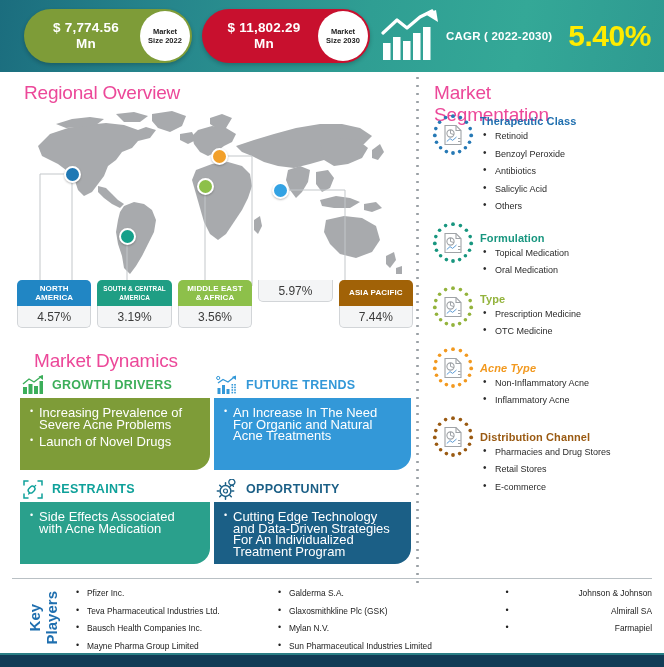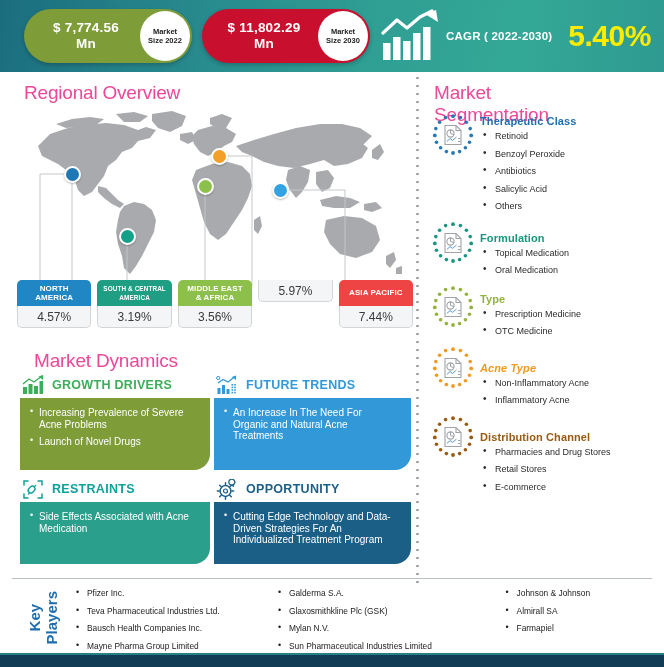--- a/index.html
+++ b/index.html
@@ -43,21 +43,21 @@
                text-transform:uppercase;letter-spacing:.1px;padding:0 2px;box-sizing:border-box;}
   .region-val{height:22px;border:1px solid #d2d5d8;border-top:none;border-radius:0 0 5px 5px;
               background:#f4f5f6;color:#3b3b3b;font-size:12px;display:flex;align-items:center;
               justify-content:center;box-sizing:border-box;}
 
   #dynamics-title{position:absolute;left:34px;top:350px;}
   #dyn-grid{position:absolute;left:20px;top:374px;width:392px;height:196px;}
   .dyn-head{position:absolute;display:flex;align-items:center;height:22px;}
   .dyn-head .dyn-icon{width:22px;height:21px;flex:0 0 22px;margin-right:8px;}
   .dyn-head .dyn-label{font-size:12.5px;font-weight:bold;letter-spacing:.3px;text-transform:uppercase;}
-  .dyn-box{position:absolute;color:#fff;font-size:10px;line-height:11.5px;padding:9px 20px 9px 8px;
+  .dyn-box{position:absolute;color:#fff;font-size:13px;line-height:11.5px;padding:9px 20px 9px 8px;
            box-sizing:border-box;}
   .dyn-box ul{margin:0;padding:0 0 0 11px;list-style:none;}
   .dyn-box li{position:relative;margin-bottom:6px;}
   .dyn-box li:last-child{margin-bottom:0;}
   .dyn-box li:before{content:"\2022";position:absolute;left:-9px;top:-1px;font-size:9px;}
 
   #growth-head{left:2px;top:0;}
   #growth-box{left:0;top:24px;width:190px;height:72px;background:#7e9c38;border-radius:0 0 16px 0;}
   #trends-head{left:196px;top:0;}
   #trends-box{left:194px;top:24px;width:197px;height:72px;background:#3398d8;border-radius:0 0 16px 0;}
@@ -83,21 +83,21 @@
 
   
   #kp-rule{position:absolute;left:12px;top:578px;width:640px;height:1px;background:#b9c0c4;}
   #kp-wrap{position:absolute;left:12px;top:584px;width:640px;height:68px;display:flex;}
   #kp-title{width:62px;flex:0 0 62px;display:flex;align-items:center;justify-content:center;}
   #kp-title span{writing-mode:vertical-rl;transform:rotate(180deg);color:#1f6faf;font-size:15px;
                  font-weight:bold;line-height:17px;text-align:center;}
   .kp-col{padding-top:4px;}
   #kp-col1{width:204px;}
   #kp-col2{width:230px;}
-  #kp-col3{width:150px;}
+  #kp-col3{width:150px;text-align:right;}
   .kp-col ul{margin:0;padding:0;list-style:none;}
   .kp-col li{position:relative;padding-left:13px;font-size:8.4px;color:#222;line-height:11px;
              margin-bottom:6.5px;white-space:nowrap;}
   .kp-col li:before{content:"\2022";position:absolute;left:2px;top:-1px;font-size:9px;color:#222;}
 
   #footer-bar{position:absolute;left:0;top:655px;width:664px;height:12px;background:#123c56;}
   #footer-line{position:absolute;left:0;top:653px;width:664px;height:2px;background:#2a7f86;}
 </style>
 </head>
 <body>
@@ -227,21 +227,21 @@
     <div class="region-card">
       <div class="region-head" style="background:#8dc04a;">
         <div><span>MIDDLE EAST</span><br><span>&amp; AFRICA</span></div>
       </div>
       <div class="region-val">3.56%</div>
     </div>
     <div class="region-card">
       <div class="region-val">5.97%</div>
     </div>
     <div class="region-card">
-      <div class="region-head" style="background:#ef4444;">
+      <div class="region-head" style="background:#a16207;">
         <div><span>ASIA PACIFIC</span></div>
       </div>
       <div class="region-val">7.44%</div>
     </div>
   </div>
 
   <div class="panel-title" id="dynamics-title">Market Dynamics</div>
 
   <div id="dyn-grid">
 

